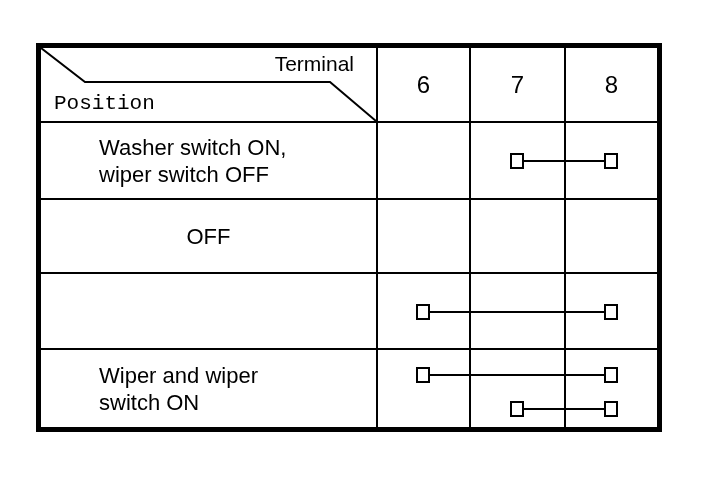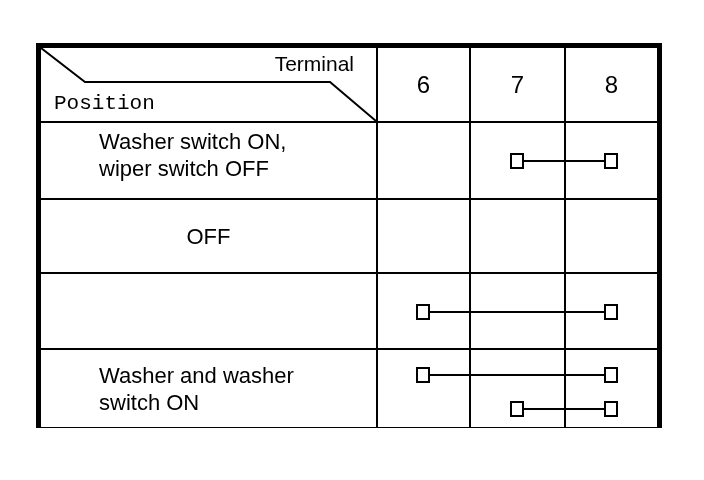--- a/index.html
+++ b/index.html
@@ -5,21 +5,21 @@
   html, body {
     margin: 0;
     padding: 0;
     background: #ffffff;
     font-family: "Liberation Sans", sans-serif;
     color: #000000;
   }
   .page {
     position: relative;
     width: 704px;
-    height: 428px;
+    height: 480px;
     background: #ffffff;
     overflow: hidden;
   }
   .ctable {
     position: absolute;
     left: 36px;
     top: 43px;
     width: 626px;
     height: 389px;
     border: 5px solid #000000;
@@ -87,21 +87,21 @@
     line-height: 27px;
     white-space: pre-line;
     box-sizing: border-box;
     padding-left: 58px;
   }
   .rowcell.center {
     justify-content: center;
     padding-left: 0;
     text-align: left;
   }
-  .rowcell.r1 { top: 69px;  height: 75px; }
+  .rowcell.r1 { top: 75px;  height: 75px; }
   .rowcell.r2 { top: 152px; height: 72px; }
   .rowcell.r3 { top: 226px; height: 74px; }
   .rowcell.r4 { top: 302px; height: 77px; }
   .conn-line {
     position: absolute;
     height: 2px;
     background: #000000;
   }
   .conn-square {
     position: absolute;
@@ -134,21 +134,21 @@
     <div class="hline" style="top:224px"></div>
     <div class="hline" style="top:300px"></div>
 
     <div class="thead c6">6</div>
     <div class="thead c7">7</div>
     <div class="thead c8">8</div>
 
     <div class="rowcell r1">Washer switch ON,
 wiper switch OFF</div>
     <div class="rowcell r2 center">OFF</div>
-    <div class="rowcell r4">Washer and washer
+    <div class="rowcell r4">Wiper and wiper
 switch ON</div>
 
     <div id="connections-layer">
         <div class="conn-line" style="left: 476px; width: 94px; top: 112px;"></div>
         <div class="conn-square" style="left: 469px; top: 105px;"></div>
         <div class="conn-square" style="left: 563px; top: 105px;"></div>
         <div class="conn-line" style="left: 382px; width: 188px; top: 263px;"></div>
         <div class="conn-square" style="left: 375px; top: 256px;"></div>
         <div class="conn-square" style="left: 563px; top: 256px;"></div>
         <div class="conn-line" style="left: 382px; width: 188px; top: 326px;"></div>

